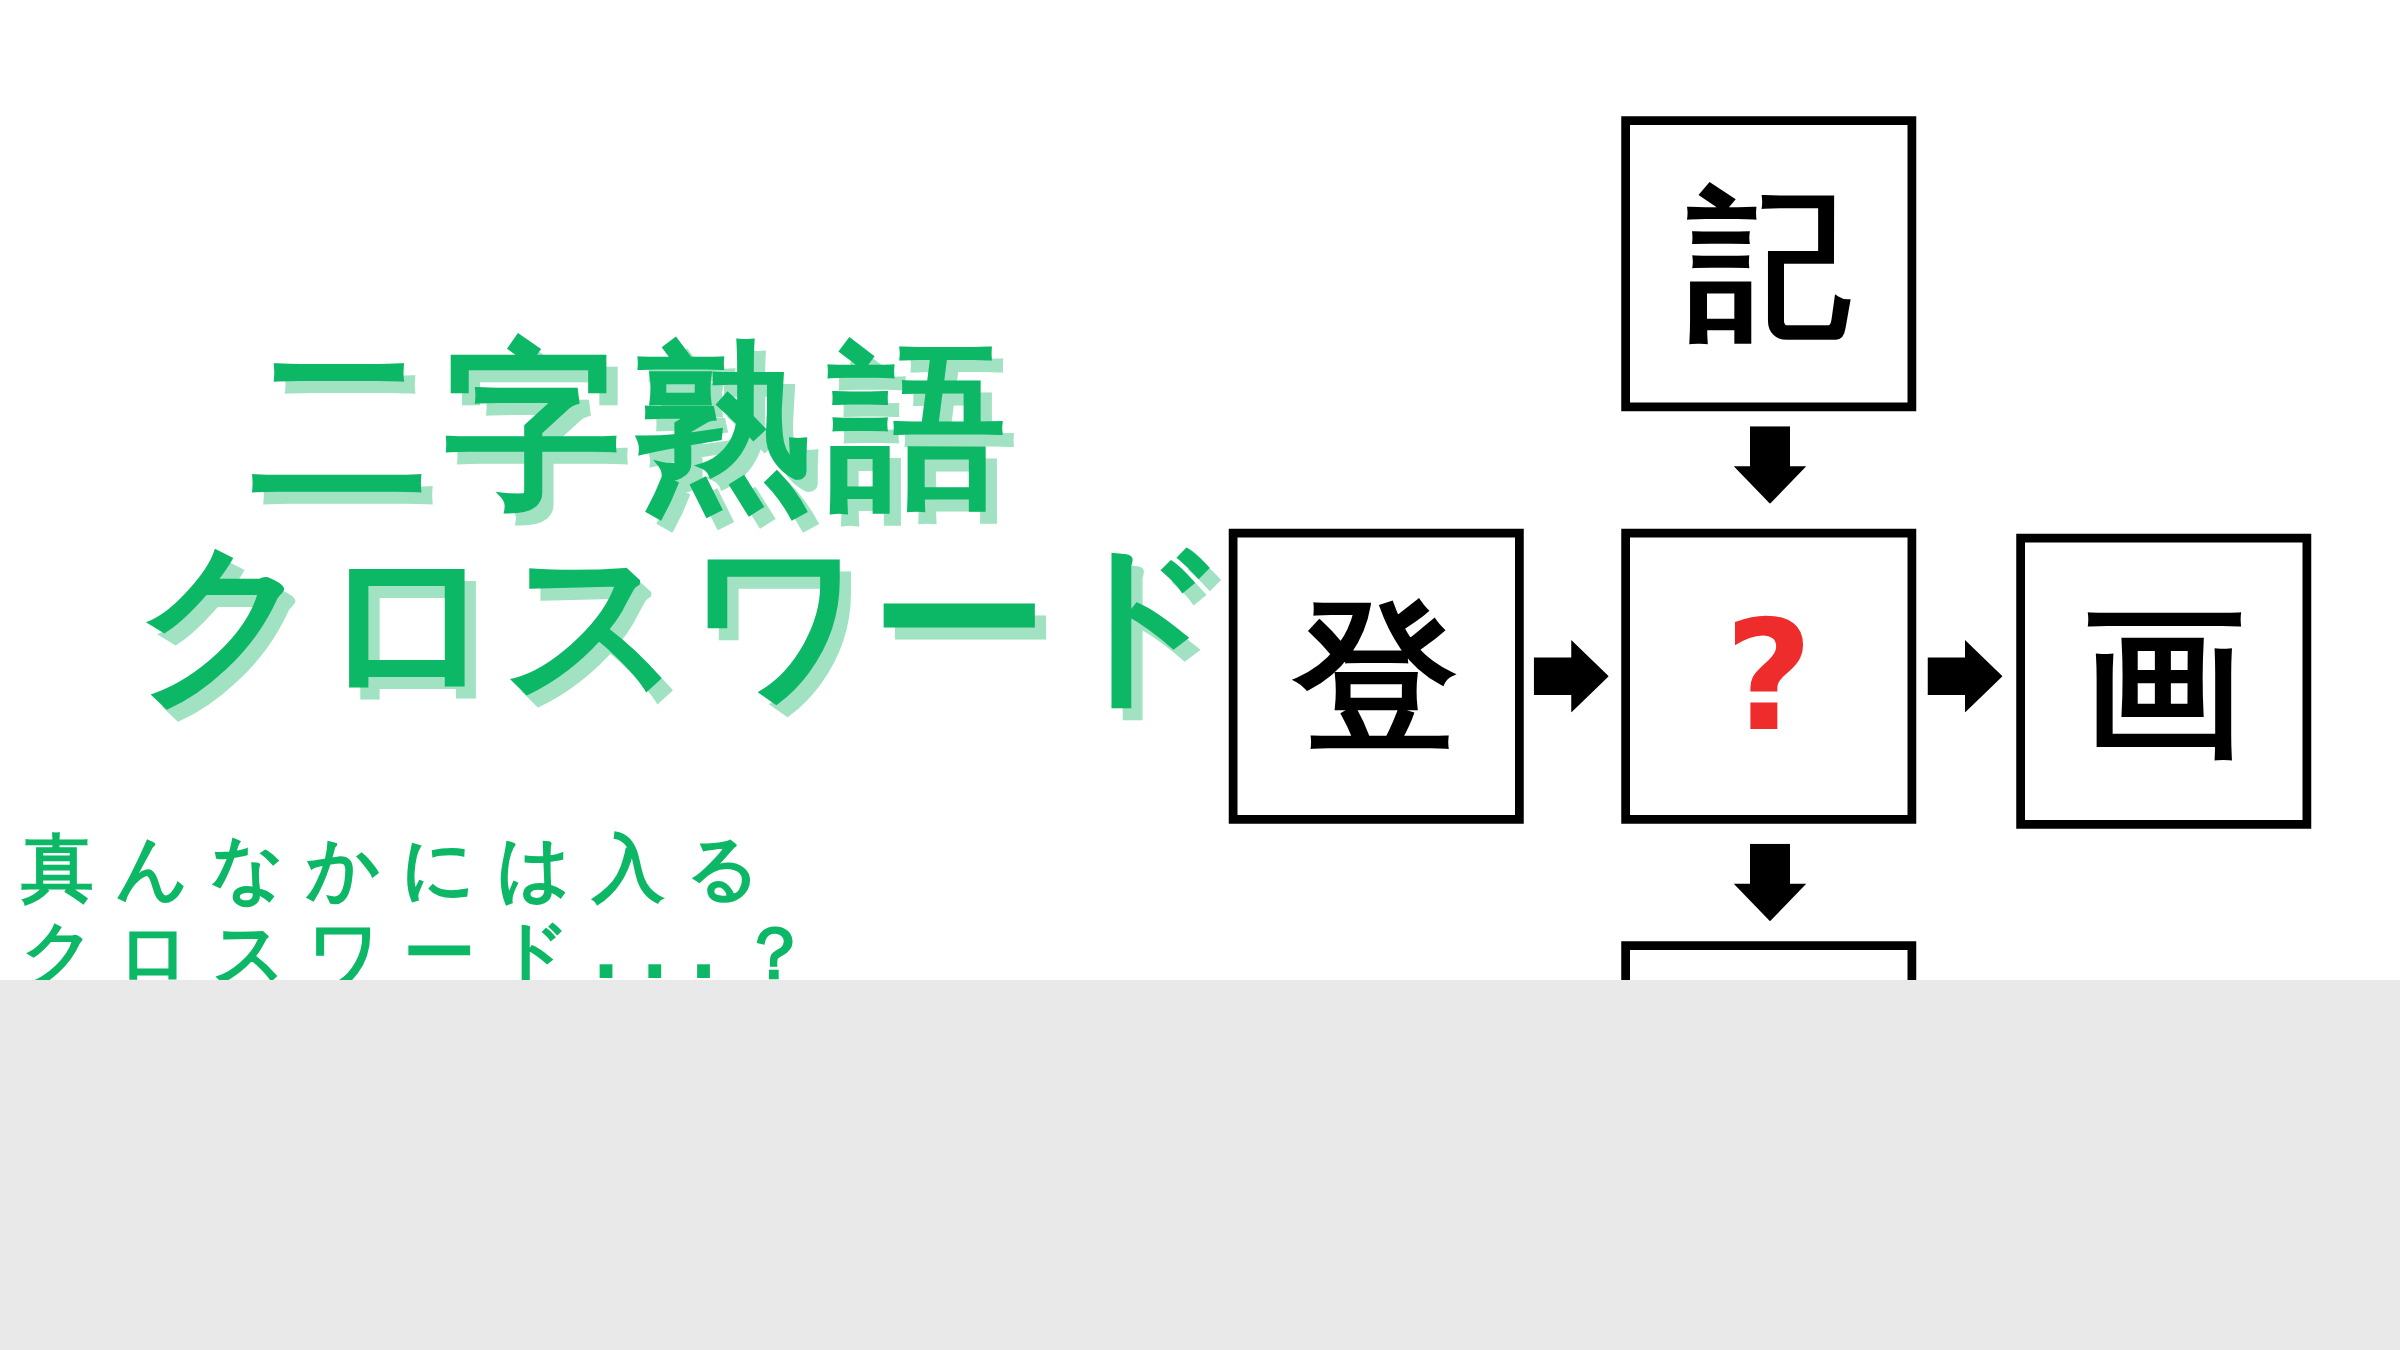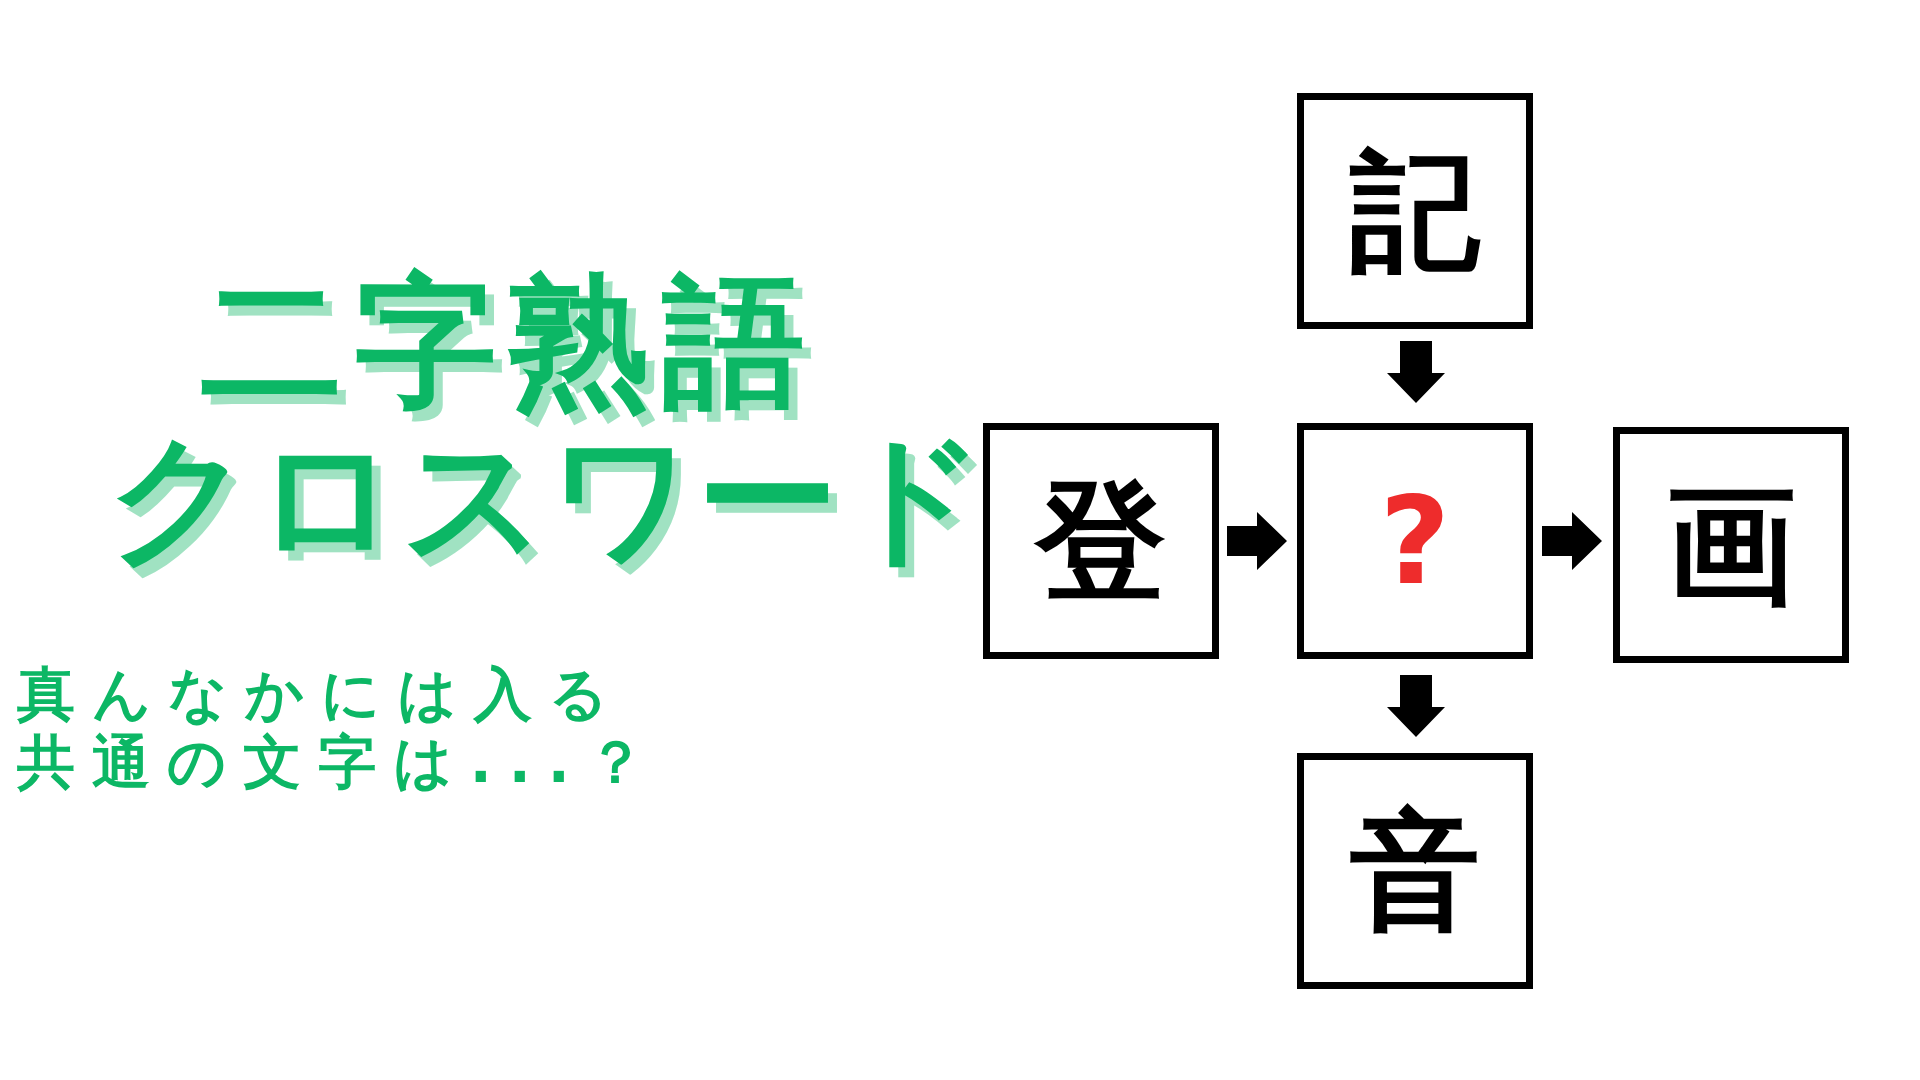--- a/index.html
+++ b/index.html
@@ -7,21 +7,21 @@
     --green-light:#A0E2C2;
     --red:#EE2C2C;
     --black:#000000;
     --bg:#FFFFFF;
   }
   *{margin:0;padding:0;box-sizing:border-box;}
   html,body{background:#e9e9e9;}
   body{font-family:"DejaVu Sans","Liberation Sans",sans-serif;}
   .canvas{
     position:relative;
-    width:1920px;height:1080px;
+    width:1920px;height:784px;
     background:var(--bg);
     overflow:hidden;
   }
 
   
   .left-panel{
     position:absolute;left:0;top:0;width:1005px;height:100%;
   }
   .t-line{
     position:absolute;left:0;width:100%;
@@ -83,21 +83,21 @@
 </style>
 </head>
 <body>
 
 <div class="canvas">
 
   <div class="left-panel">
     <div class="t-line t1">二字熟語</div>
     <div class="t-line t2">クロスワード</div>
     <div class="s-line s1">真んなかには入る</div>
-    <div class="s-line s2">共通の文字は...？</div>
+    <div class="s-line s2">クロスワード...？</div>
   </div>
 
   <div>
 
     <div class="pbox box-top">
       <span class="kanji">記</span>
     </div>
 
     <div class="pbox box-left">
       <span class="kanji">登</span>

